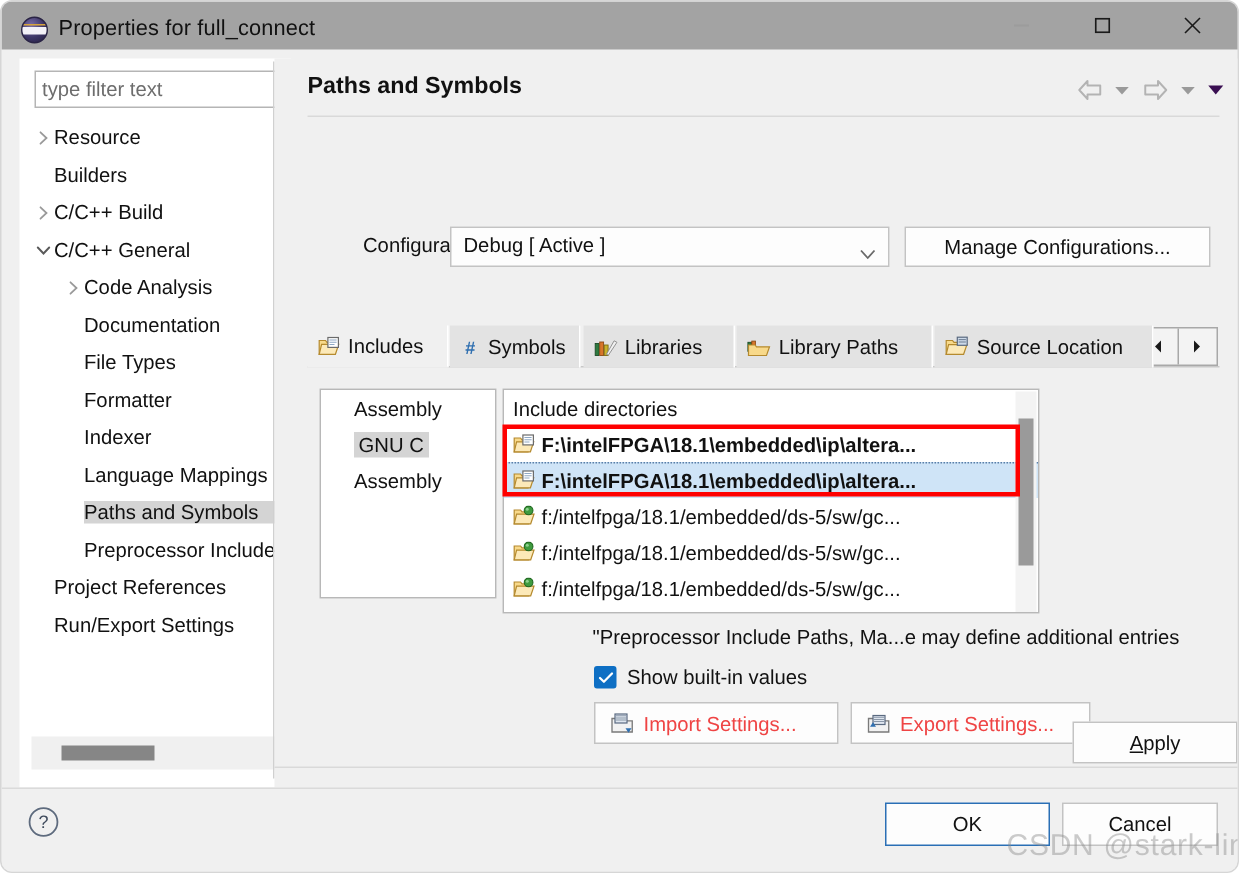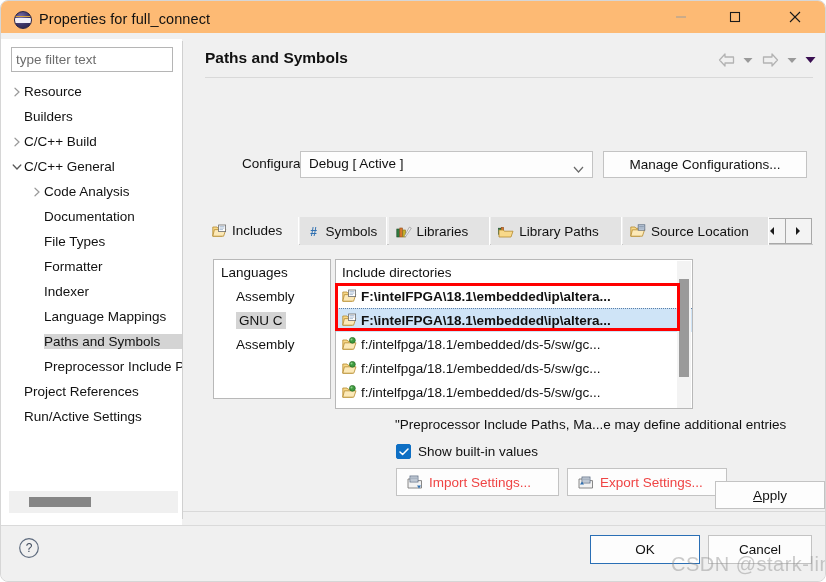--- a/index.html
+++ b/index.html
@@ -23,21 +23,21 @@
     border-radius: 8px;
     box-sizing: border-box;
     border: 1px solid #d6d6d6;
     overflow: hidden;
   }
 
   
   #titlebar {
     position: absolute; left: 0; top: 0;
     width: 826px; height: 32px;
-    background: #fdba74;
+    background: #a3a3a3;
     box-sizing: border-box;
   }
   #app-icon {
     position: absolute; left: 13px; top: 10px;
     width: 18px; height: 18px;
     border-radius: 50%;
     background: radial-gradient(circle at 36% 30%, #7a6ea8 0%, #3c3566 55%, #241f40 100%);
     border: 1px solid #2a2445;
     box-sizing: border-box;
     overflow: hidden;
@@ -66,21 +66,21 @@
     width: 46px; height: 32px;
     display: flex; align-items: center; justify-content: center;
   }
   #btn-min { left: 657px; }
   #btn-max { left: 711px; }
   #btn-close { left: 771px; }
   .winbtn svg { display: block; }
 
   
   #sidebar {
-    position: absolute; left: 0; top: 38px;
+    position: absolute; left: 12px; top: 38px;
     width: 181px; height: 486px;
     background: #ffffff;
     box-sizing: border-box;
   }
   #filter-input {
     position: absolute; left: 10px; top: 8px;
     width: 162px; height: 25px;
     box-sizing: border-box;
     border: 1px solid #b5b5b5;
     background: #ffffff;
@@ -504,21 +504,21 @@
         <div class="tree-row depth1">
           <span class="tw"></span>
           <span class="lbl">Preprocessor Include Paths</span>
         </div>
         <div class="tree-row depth0">
           <span class="tw"></span>
           <span class="lbl">Project References</span>
         </div>
         <div class="tree-row depth0">
           <span class="tw"></span>
-          <span class="lbl">Run/Active Settings</span>
+          <span class="lbl">Run/Export Settings</span>
         </div>
       </div>
     <div id="tree-hscroll">
       <div class="thumb"></div>
     </div>
   </div>
   <div id="sidebar-divider"></div>
 
   <div id="content">
     <div id="page-title">Paths and Symbols</div>
@@ -627,21 +627,20 @@
               <rect x="8.2" y="0.8" width="6.6" height="5.4" fill="#ccd9e8" stroke="#5a6a80" stroke-width="0.8"></rect>
               <line x1="9.1" y1="2.4" x2="13.9" y2="2.4" stroke="#6f7f95" stroke-width="0.7"></line>
               <line x1="9.1" y1="4" x2="13.9" y2="4" stroke="#6f7f95" stroke-width="0.7"></line>
             </svg>
           </span>
           <span>Source Location</span>
         </div>
       </div>
 
     <div id="lang-panel">
-      <div class="lang-row head">Languages</div>
     <div class="lang-row child">
           <span>Assembly</span>
         </div>
         <div class="lang-row child sel">
           <span>GNU C</span>
         </div>
         <div class="lang-row child">
           <span>Assembly</span>
         </div>
       </div>

